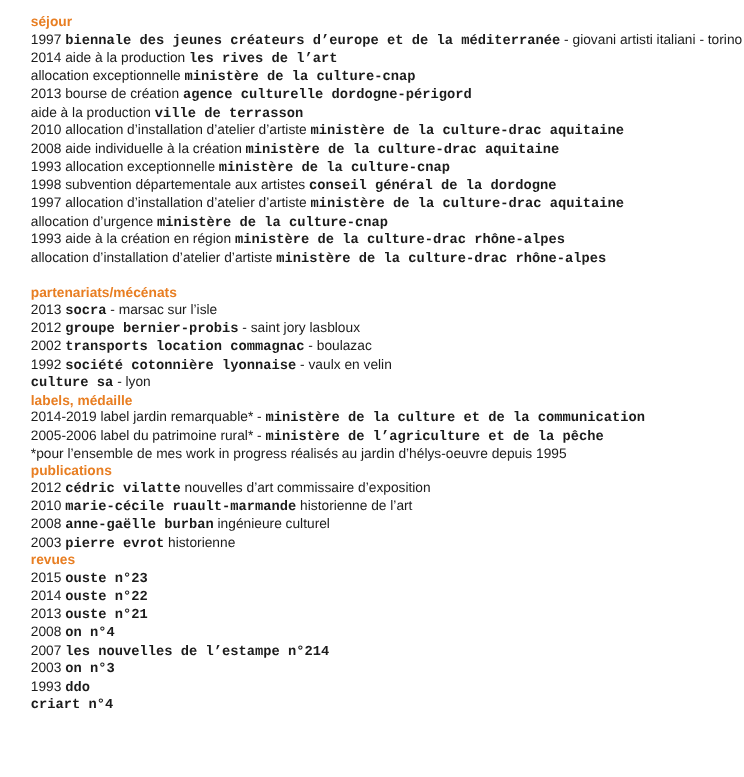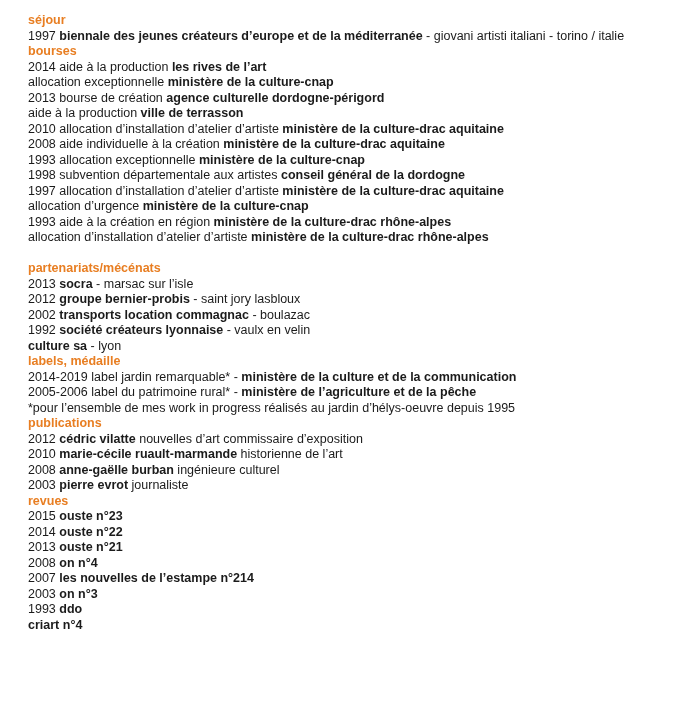--- a/index.html
+++ b/index.html
@@ -31,65 +31,64 @@
     font-size: 12.5px;
     line-height: 15.5px;
     font-weight: bold;
     color: var(--accent, #e87e22);
   }
   .line {
     margin: 0;
     padding: 0;
     white-space: nowrap;
   }
-  .line b { font-weight: bold; }
+  .line b { font-weight: bold; font-family: Liberation Mono, monospace; }
 </style>
 </head>
 <body style="background: rgb(255, 255, 255);">
 
 <div class="doc" style="color: rgb(27, 27, 27);">
     <section>
       <h2 class="heading">séjour</h2>
       <p class="line"><span>1997 </span><b>biennale des jeunes créateurs d’europe et de la méditerranée</b><span> - giovani artisti italiani - torino / italie</span></p>
     </section>
     <section>
-      <h2 class="heading">bourses</h2>
       <p class="line"><span>2014 aide à la production </span><b>les rives de l’art</b></p>
       <p class="line"><span>allocation exceptionnelle </span><b>ministère de la culture-cnap</b></p>
       <p class="line"><span>2013 bourse de création </span><b>agence culturelle dordogne-périgord</b></p>
       <p class="line"><span>aide à la production </span><b>ville de terrasson</b></p>
       <p class="line"><span>2010 allocation d’installation d’atelier d’artiste </span><b>ministère de la culture-drac aquitaine</b></p>
       <p class="line"><span>2008 aide individuelle à la création </span><b>ministère de la culture-drac aquitaine</b></p>
       <p class="line"><span>1993 allocation exceptionnelle </span><b>ministère de la culture-cnap</b></p>
       <p class="line"><span>1998 subvention départementale aux artistes </span><b>conseil général de la dordogne</b></p>
       <p class="line"><span>1997 allocation d’installation d’atelier d’artiste </span><b>ministère de la culture-drac aquitaine</b></p>
       <p class="line"><span>allocation d’urgence </span><b>ministère de la culture-cnap</b></p>
       <p class="line"><span>1993 aide à la création en région </span><b>ministère de la culture-drac rhône-alpes</b></p>
       <p class="line"><span>allocation d’installation d’atelier d’artiste </span><b>ministère de la culture-drac rhône-alpes</b></p>
     </section>
     <section class="gap-before">
       <h2 class="heading">partenariats/mécénats</h2>
       <p class="line"><span>2013 </span><b>socra</b><span> - marsac sur l’isle</span></p>
       <p class="line"><span>2012 </span><b>groupe bernier-probis</b><span> - saint jory lasbloux</span></p>
       <p class="line"><span>2002 </span><b>transports location commagnac</b><span> - boulazac</span></p>
-      <p class="line"><span>1992 </span><b>société créateurs lyonnaise</b><span> - vaulx en velin</span></p>
+      <p class="line"><span>1992 </span><b>société cotonnière lyonnaise</b><span> - vaulx en velin</span></p>
       <p class="line"><b>culture sa</b><span> - lyon</span></p>
     </section>
     <section>
       <h2 class="heading">labels, médaille</h2>
       <p class="line"><span>2014-2019 label jardin remarquable* - </span><b>ministère de la culture et de la communication</b></p>
       <p class="line"><span>2005-2006 label du patrimoine rural* - </span><b>ministère de l’agriculture et de la pêche</b></p>
       <p class="line"><span>*pour l’ensemble de mes work in progress réalisés au jardin d’hélys-oeuvre depuis 1995</span></p>
     </section>
     <section>
       <h2 class="heading">publications</h2>
       <p class="line"><span>2012 </span><b>cédric vilatte</b><span> nouvelles d’art commissaire d’exposition</span></p>
       <p class="line"><span>2010 </span><b>marie-cécile ruault-marmande</b><span> historienne de l’art</span></p>
       <p class="line"><span>2008 </span><b>anne-gaëlle burban</b><span> ingénieure culturel</span></p>
-      <p class="line"><span>2003 </span><b>pierre evrot</b><span> journaliste</span></p>
+      <p class="line"><span>2003 </span><b>pierre evrot</b><span> historienne</span></p>
     </section>
     <section>
       <h2 class="heading">revues</h2>
       <p class="line"><span>2015 </span><b>ouste n°23</b></p>
       <p class="line"><span>2014 </span><b>ouste n°22</b></p>
       <p class="line"><span>2013 </span><b>ouste n°21</b></p>
       <p class="line"><span>2008 </span><b>on n°4</b></p>
       <p class="line"><span>2007 </span><b>les nouvelles de l’estampe n°214</b></p>
       <p class="line"><span>2003 </span><b>on n°3</b></p>
       <p class="line"><span>1993 </span><b>ddo</b></p>

